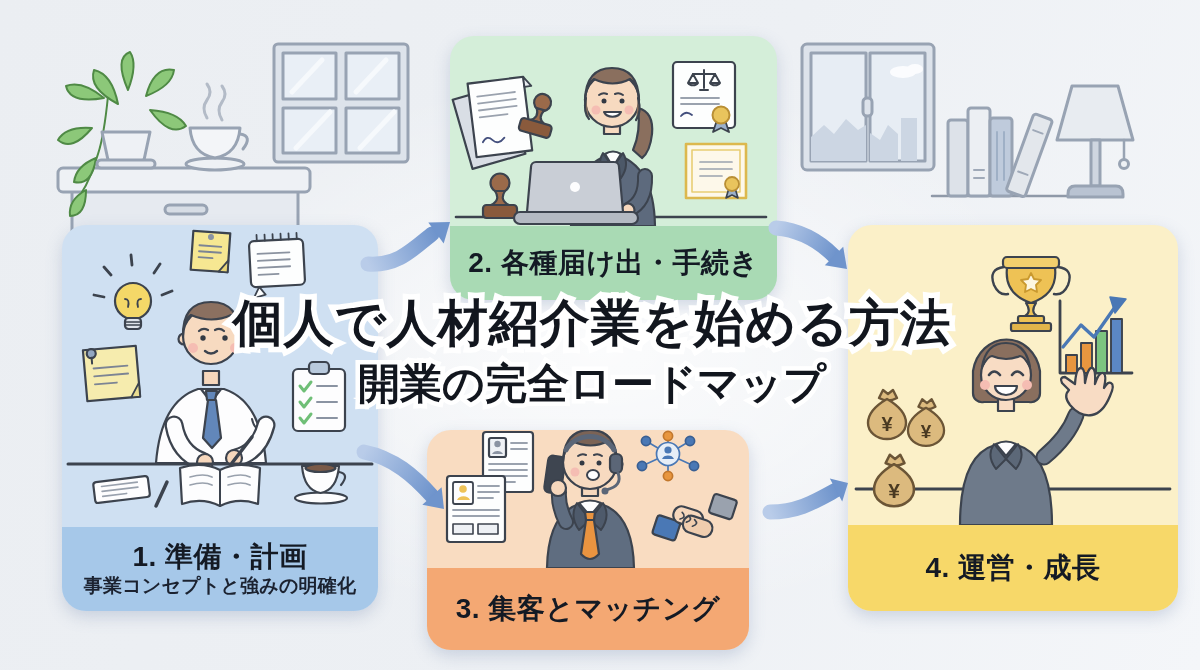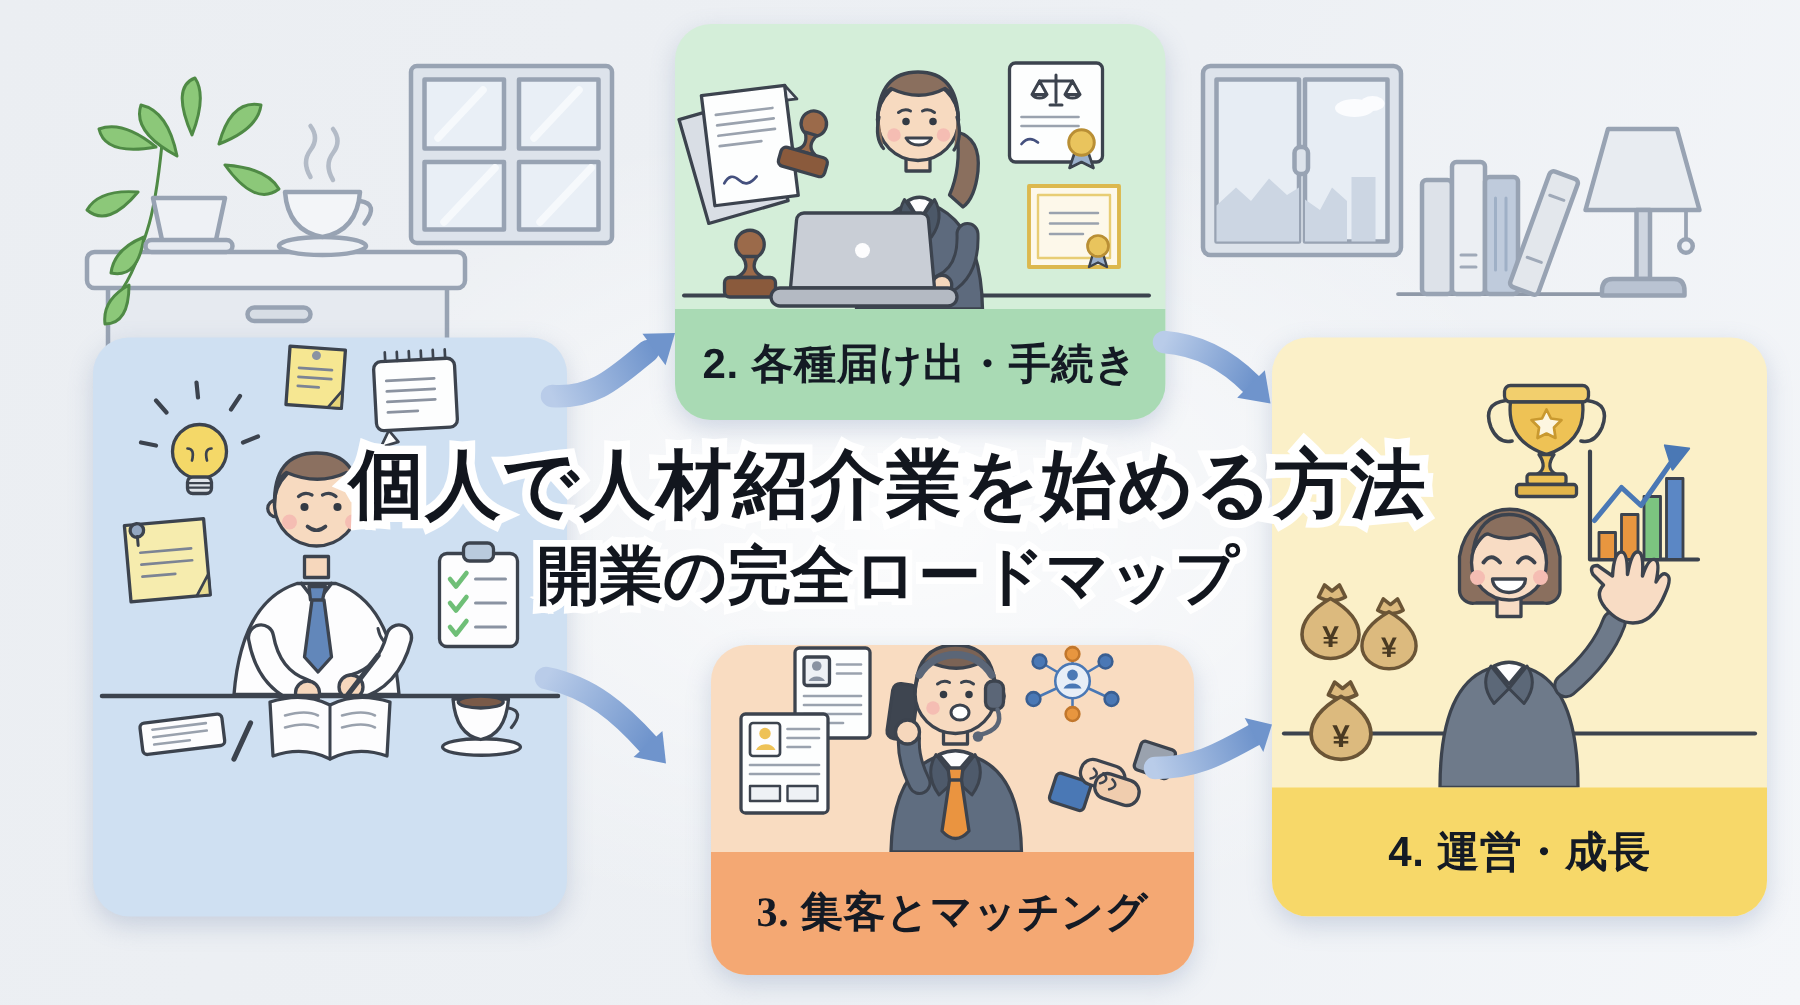--- a/index.html
+++ b/index.html
@@ -11,22 +11,22 @@
       radial-gradient(ellipse 640px 380px at 600px 350px, rgba(255,255,255,.8), rgba(255,255,255,0) 72%),
       linear-gradient(112deg,#ebeef2 0%,#edf0f4 55%,#f4f6f9 100%);
   }
   svg{display:block;}
   .bg{position:absolute;left:0;top:0;z-index:1;}
   .arrows{position:absolute;left:0;top:0;z-index:4;pointer-events:none;}
 
   .panel{position:absolute;border-radius:24px;z-index:3;overflow:hidden;
          box-shadow:0 6px 16px rgba(120,140,175,.30);display:flex;flex-direction:column;}
   .p1{left:62px;top:225px;width:316px;height:386px;background:#cfe0f2;}
-  .p2{left:450px;top:16px;width:327px;height:264px;background:#d4eed9;}
-  .p3{left:474px;top:430px;width:322px;height:220px;background:#f9dcc1;font-family:Liberation Serif, serif;}
+  .p2{left:450px;top:36px;width:327px;height:264px;background:#d4eed9;}
+  .p3{left:427px;top:430px;width:322px;height:220px;background:#f9dcc1;}
   .p4{left:848px;top:225px;width:330px;height:386px;background:#fbf0c8;}
   .illu{flex:0 0 auto;}
   .band{flex:1 1 auto;display:flex;flex-direction:column;align-items:center;justify-content:center;gap:4px;padding:4px 6px;}
   .p1 .band{background:#a6c8e9;}
   .p2 .band{background:#a9dab4;}
   .p3 .band{background:#f4a873;}
   .p4 .band{background:#f7d869;justify-content:center;}
   .step-title{font-size:28px;font-weight:700;color:#141a24;letter-spacing:.5px;line-height:1.05;}
   .step-desc{font-size:19px;font-weight:700;color:#1b2230;letter-spacing:.2px;line-height:1.05;}
 
@@ -196,20 +196,24 @@
         </g>
         <path d="M94,281 L105,257" stroke-width="3.5"></path>
         <g>
           <ellipse cx="259" cy="273" rx="26" ry="5.5" fill="#fdfdfe"></ellipse>
           <path d="M240,241 h37 q-2,24 -18.5,27 q-16.5,-3 -18.5,-27 z" fill="#fdfdfe"></path>
           <ellipse cx="258.5" cy="243" rx="15" ry="4" fill="#7a5a48"></ellipse>
           <path d="M277,247 q11,2 2,13"></path>
         </g>
       </g>
     </svg>
+    <div class="band">
+      <div class="step-title">1. 準備・計画</div>
+      <div class="step-desc">事業コンセプトと強みの明確化</div>
+    </div>
   </div>
 
   <div class="panel p2">
     <svg class="illu" width="322" height="190" viewBox="0 0 322 190">
       <g stroke="#3c434e" stroke-width="2.2" stroke-linecap="round" stroke-linejoin="round" fill="none">
         <path d="M6,181 H316" stroke-width="2.6"></path>
 
         <g>
           <g transform="rotate(-16 42 92)">
               <rect x="12" y="54" width="55" height="72" fill="#d9dee5"></rect>

